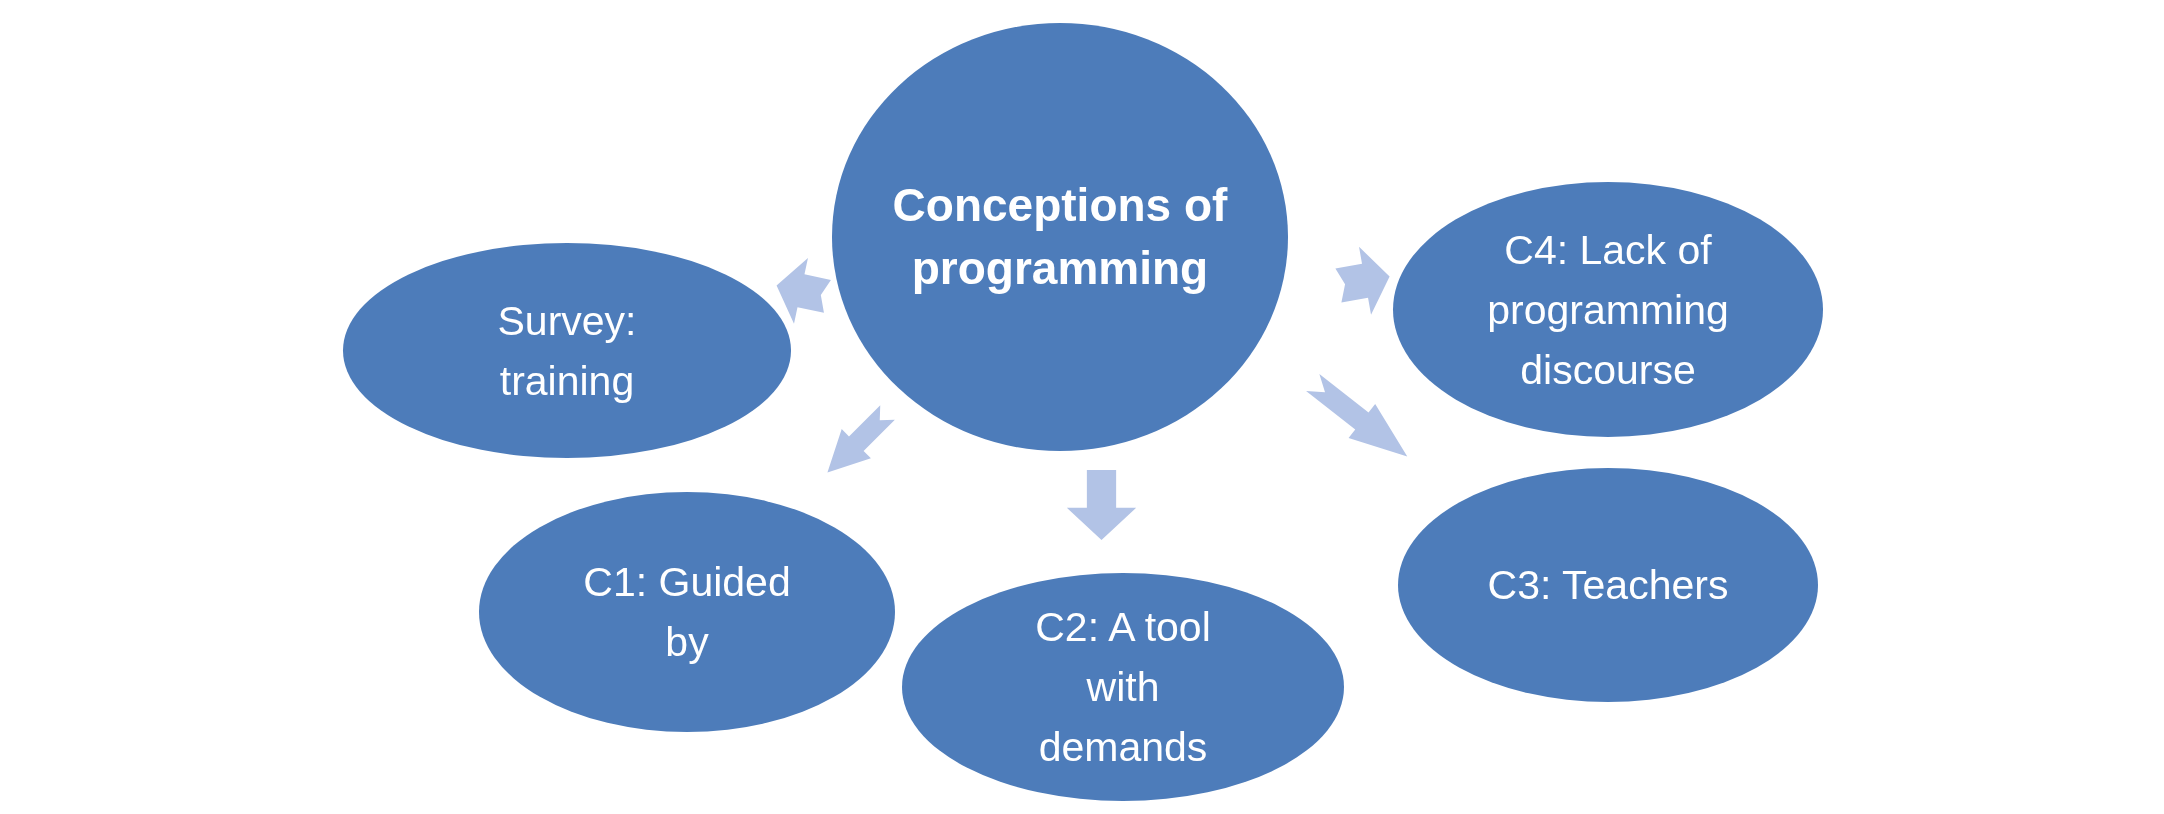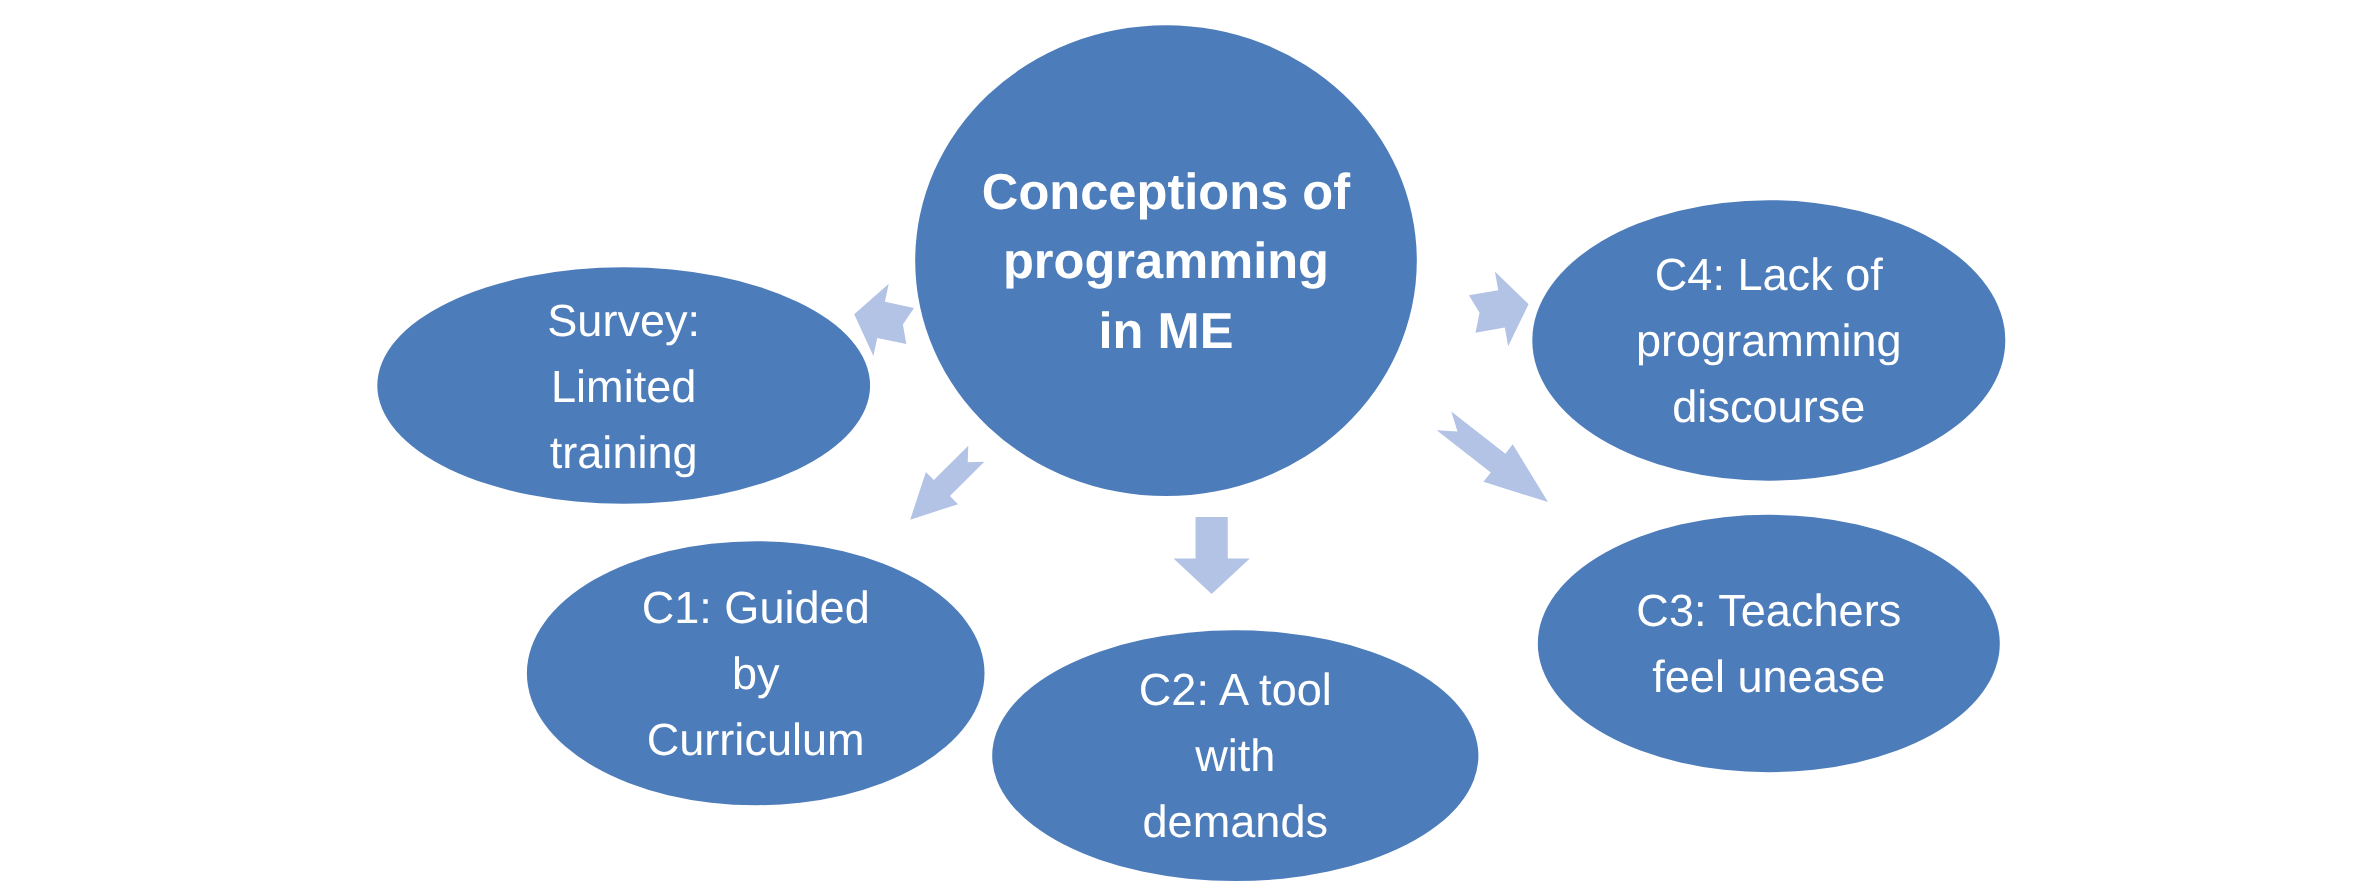--- a/index.html
+++ b/index.html
@@ -63,56 +63,52 @@
   </svg>
 
   <svg class="arrow a-c3" viewBox="0 0 100 100" preserveAspectRatio="none">
     <polygon points="0,26 52,26 52,2 100,50 52,98 52,74 0,74 13,50" fill="#b2c3e6"></polygon>
   </svg>
 
   <div class="node node-center">
     <div class="label center-label">
       <span class="line">Conceptions of</span>
       <span class="line">programming</span>
-      <span class="line">in ME</span>
     </div>
   </div>
 
   <div class="node node-survey">
     <div class="label sat-label">
       <span class="line">Survey:</span>
-      <span class="line">Limited</span>
       <span class="line">training</span>
     </div>
   </div>
 
   <div class="node node-c4">
     <div class="label sat-label">
       <span class="line">C4: Lack of</span>
       <span class="line">programming</span>
       <span class="line">discourse</span>
     </div>
   </div>
 
   <div class="node node-c1">
     <div class="label sat-label">
       <span class="line">C1: Guided</span>
       <span class="line">by</span>
-      <span class="line">Curriculum</span>
     </div>
   </div>
 
   <div class="node node-c2">
     <div class="label sat-label">
       <span class="line">C2: A tool</span>
       <span class="line">with</span>
       <span class="line">demands</span>
     </div>
   </div>
 
   <div class="node node-c3">
     <div class="label sat-label">
       <span class="line">C3: Teachers</span>
-      <span class="line">feel unease</span>
     </div>
   </div>
 
 </div>
 
 </body></html>

